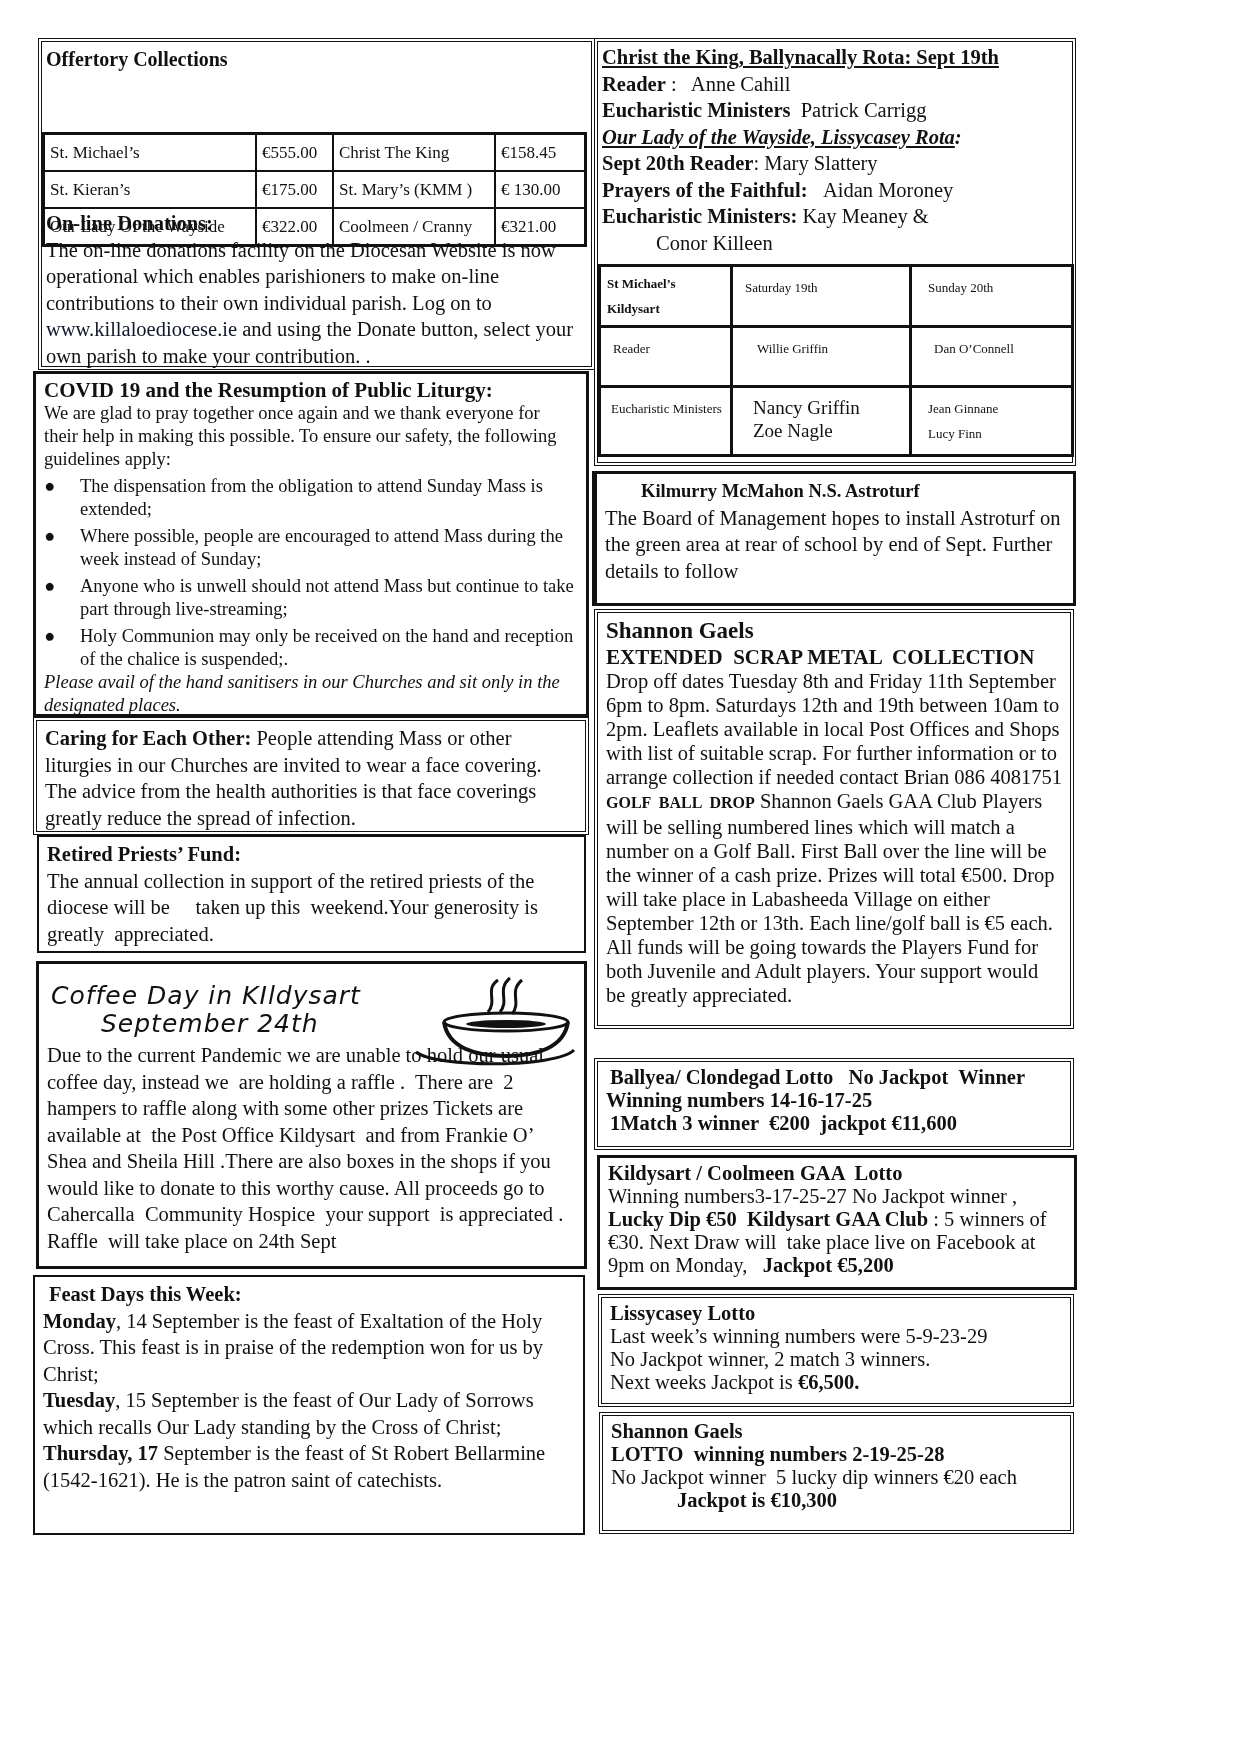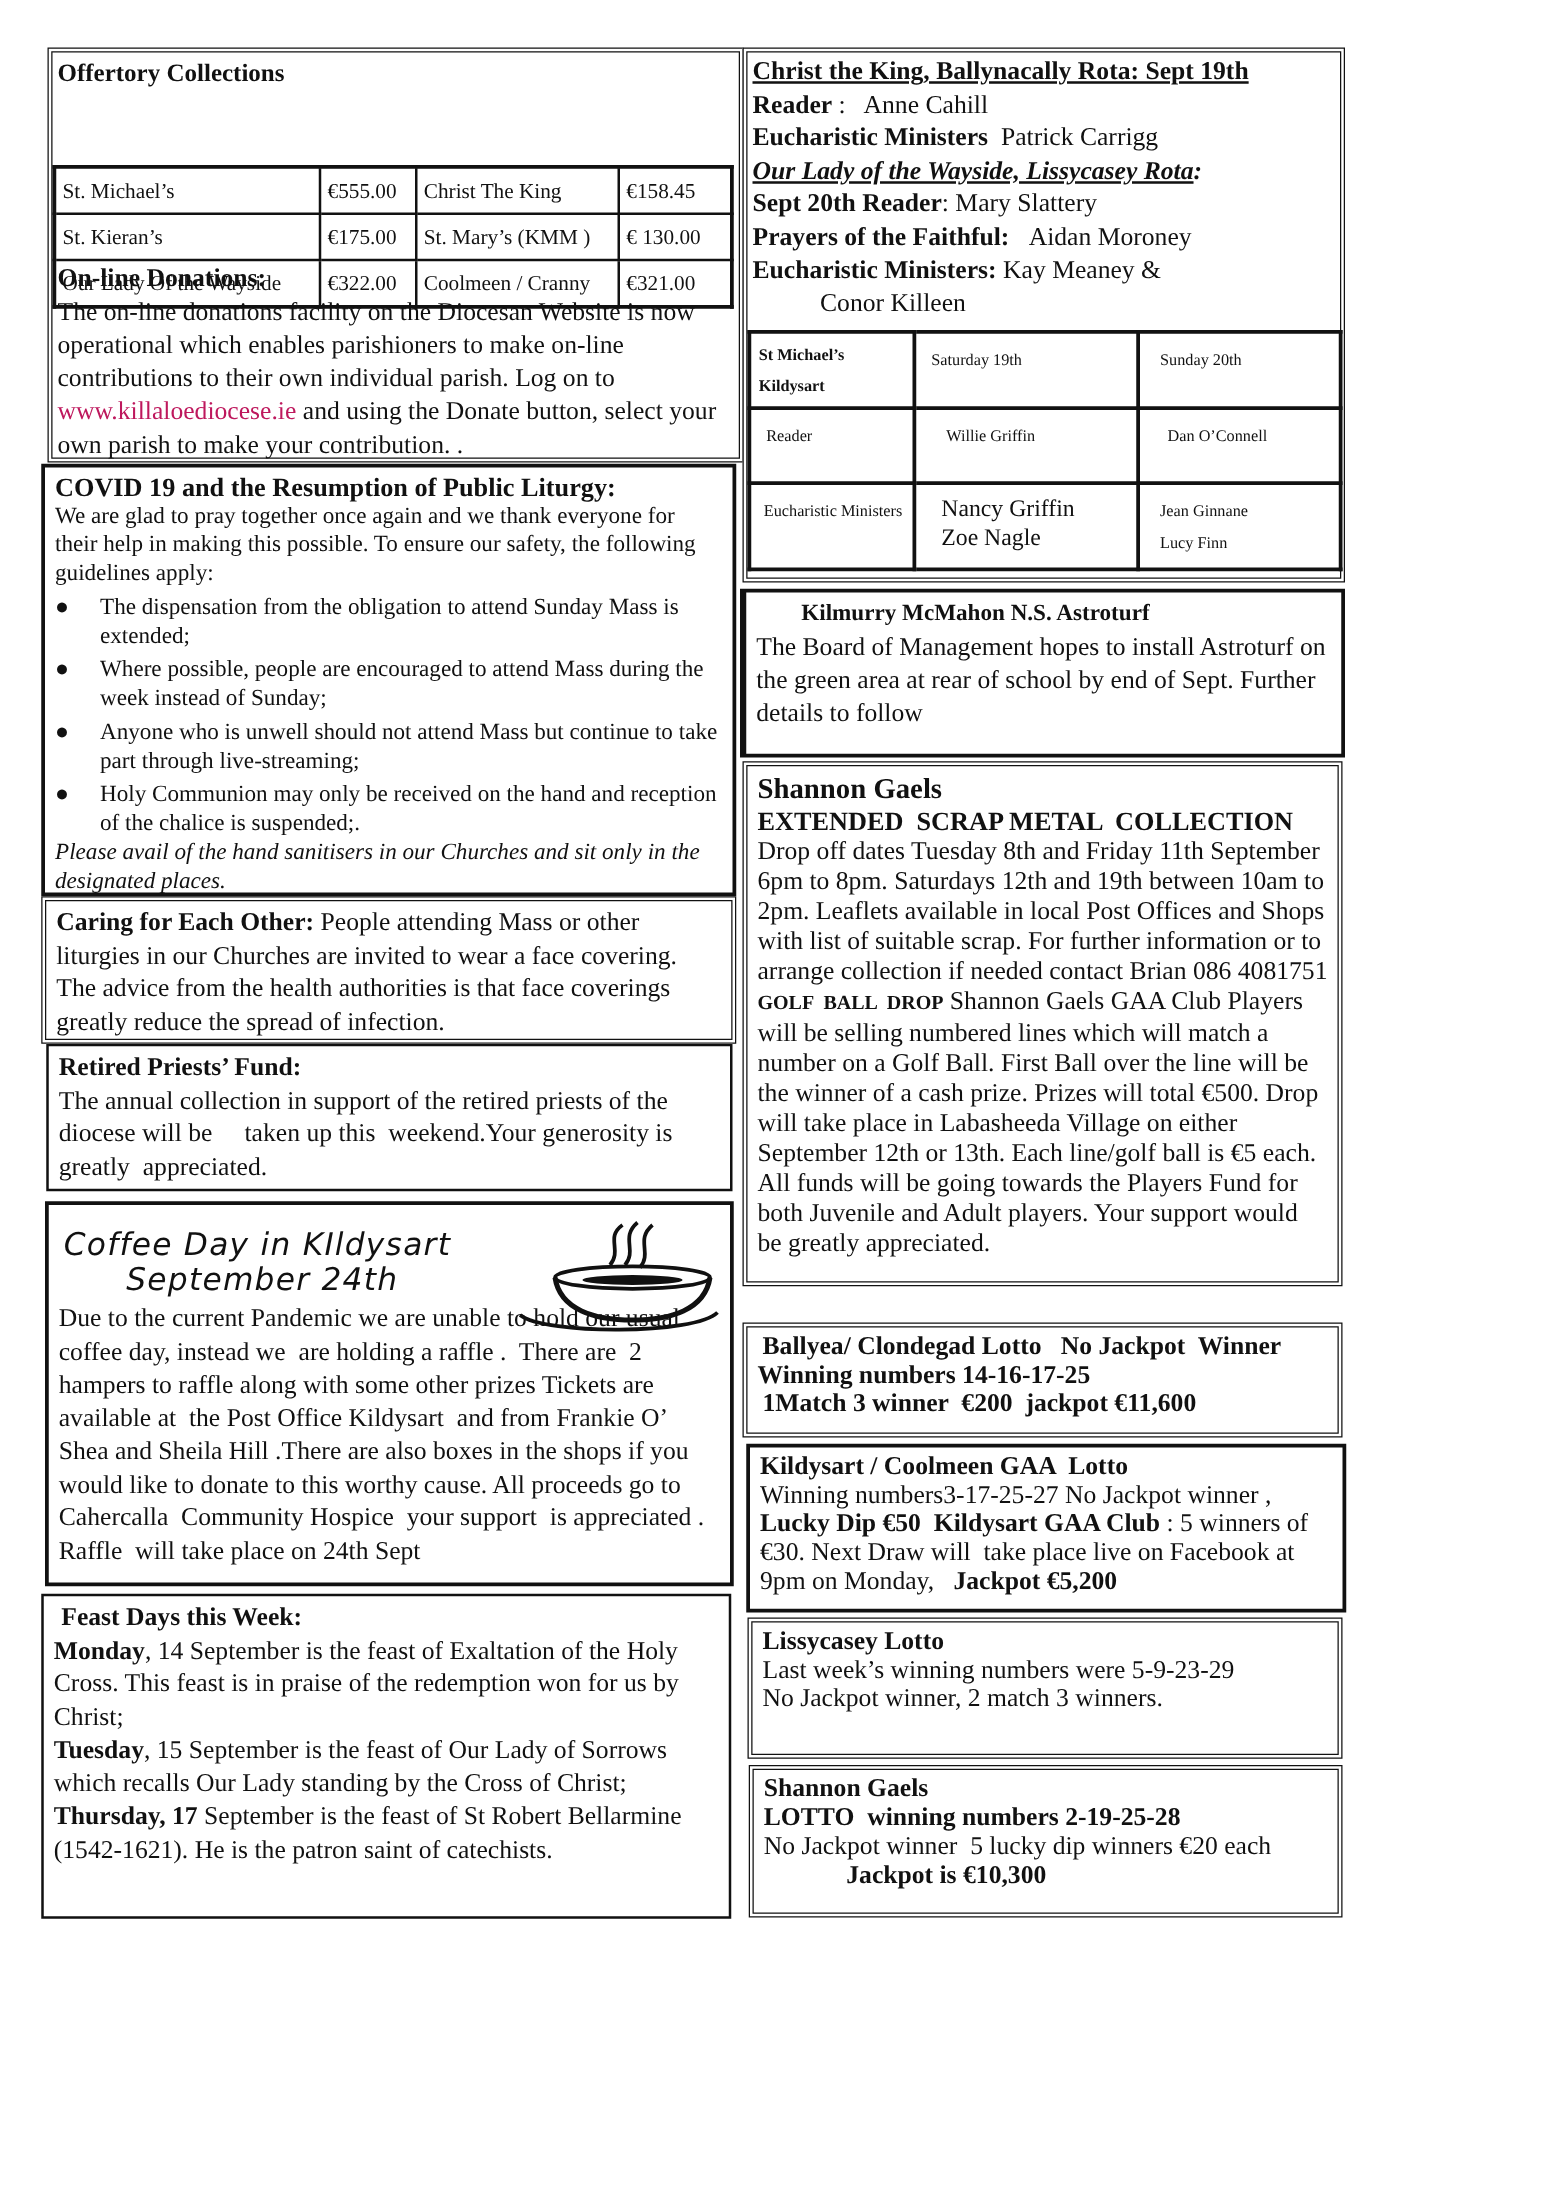--- a/index.html
+++ b/index.html
@@ -7,21 +7,21 @@
          font-family: "Liberation Serif", "DejaVu Serif", serif; color: #111; }
   .box { position: absolute; border: 2px solid #111; box-sizing: border-box; background: #fff; }
   .dbl { border: 4px double #111; }
   .pad { padding: 4px 8px; }
   .t20 { font-size: 20.5px; line-height: 26.5px; }
   .t18 { font-size: 18.5px; line-height: 24.5px; }
   .b { font-weight: bold; }
   .i { font-style: italic; }
   .u { text-decoration: underline; }
   p { margin: 0; }
-  .link { color: #be185d; }
+  .link { color: #0f172a; }
   .bullet { display: flex; }
   .bullet .dot { width: 36px; flex: none; }
   table { border-collapse: collapse; }
   .offtable { position: absolute; left: 6px; top: 47px; width: 610px; border: 3px solid #111; margin-top: 48px; }
   .offtable td { border: 2.5px solid #111; font-size: 17px; padding: 4px 5px; height: 27px; }
   .rota td { border: 3px solid #111; vertical-align: top; font-size: 13px; line-height: 25px; padding: 8px 6px; }
   .cursive { font-family: "DejaVu Sans", sans-serif; font-style: italic; font-weight: 300; letter-spacing: 1px; }
 </style>
 </head>
 <body>
@@ -172,20 +172,21 @@
 
 <div class="box pad t20" style="left:597px; top:1155px; width:480px; height:135px; border-width:3px; line-height:23px;">
   <p class="b" style="white-space:pre;">Kildysart / Coolmeen GAA  Lotto</p>
   <p><span>Winning numbers3-17-25-27 No Jackpot winner ,</span> <span class="b" style="white-space:pre-wrap;">Lucky Dip €50  Kildysart GAA Club</span><span style="white-space:pre-wrap;"> : 5 winners of €30. Next Draw will  take place live on Facebook at 9pm on Monday,   </span><span class="b">Jackpot €5,200</span></p>
 </div>
 
 <div class="box dbl pad t20" style="left:598px; top:1294px; width:476px; height:113px; line-height:23px;">
   <p class="b">Lissycasey Lotto</p>
   <p>Last week’s winning numbers were 5-9-23-29</p>
   <p>No Jackpot winner, 2 match 3 winners.</p>
+  <p><span style="white-space:pre;">Next weeks Jackpot is </span><span class="b">€6,500.</span></p>
 </div>
 
 <div class="box dbl pad t20" style="left:599px; top:1412px; width:475px; height:122px; line-height:23px;">
   <p class="b">Shannon Gaels</p>
   <p class="b" style="white-space:pre;font-family:Liberation Serif, serif;">LOTTO  winning numbers 2-19-25-28</p>
   <p style="white-space:pre;">No Jackpot winner  5 lucky dip winners €20 each</p>
   <p class="b" style="margin-left:66px;">Jackpot is €10,300</p>
 </div>
 
 </body></html>

